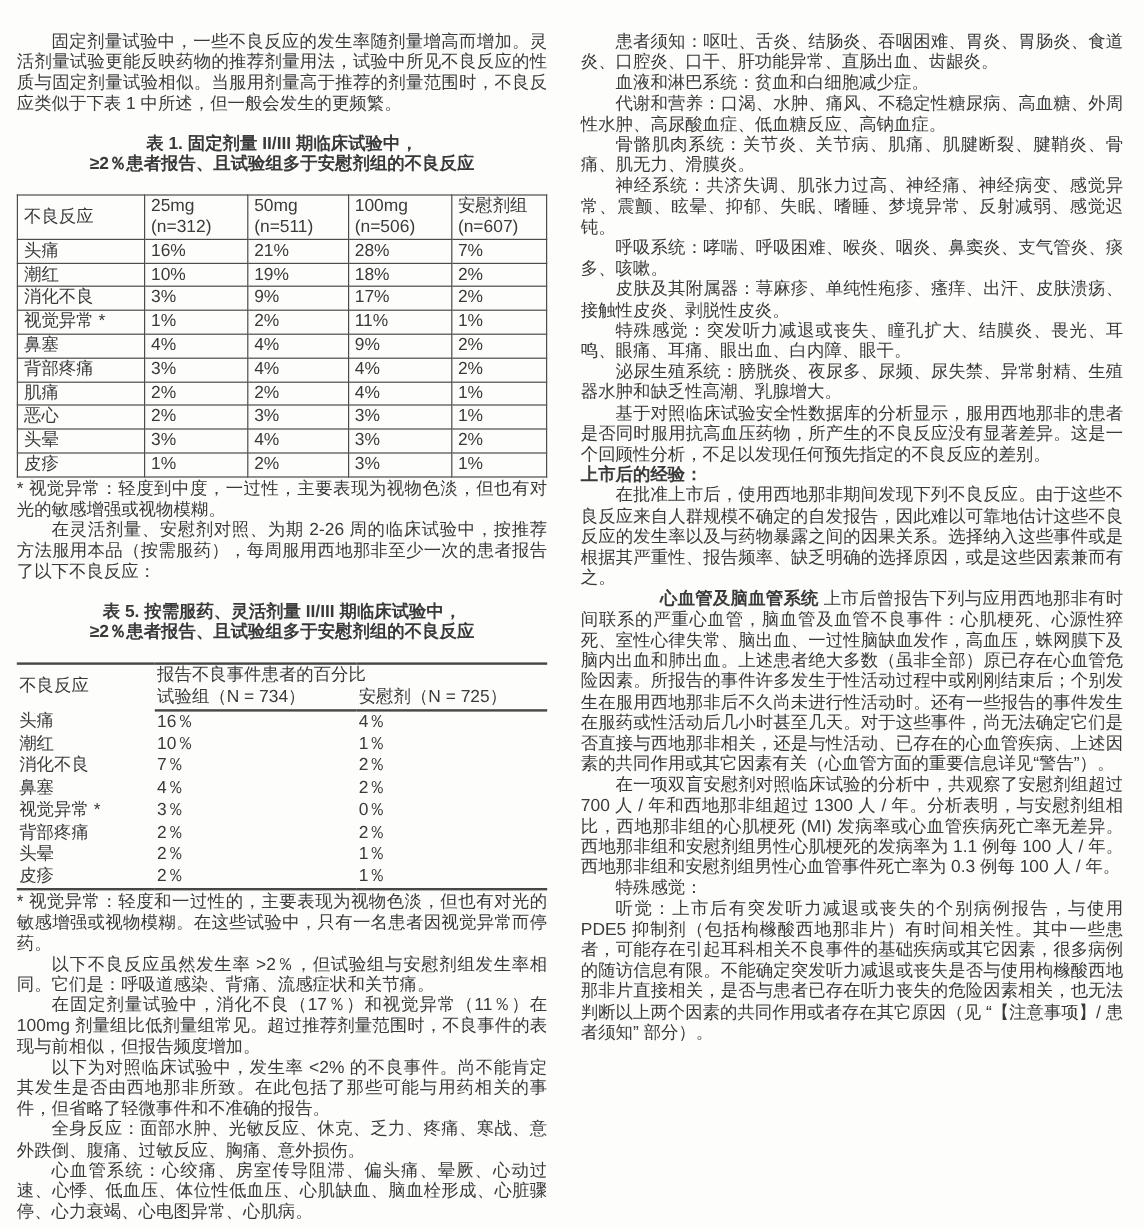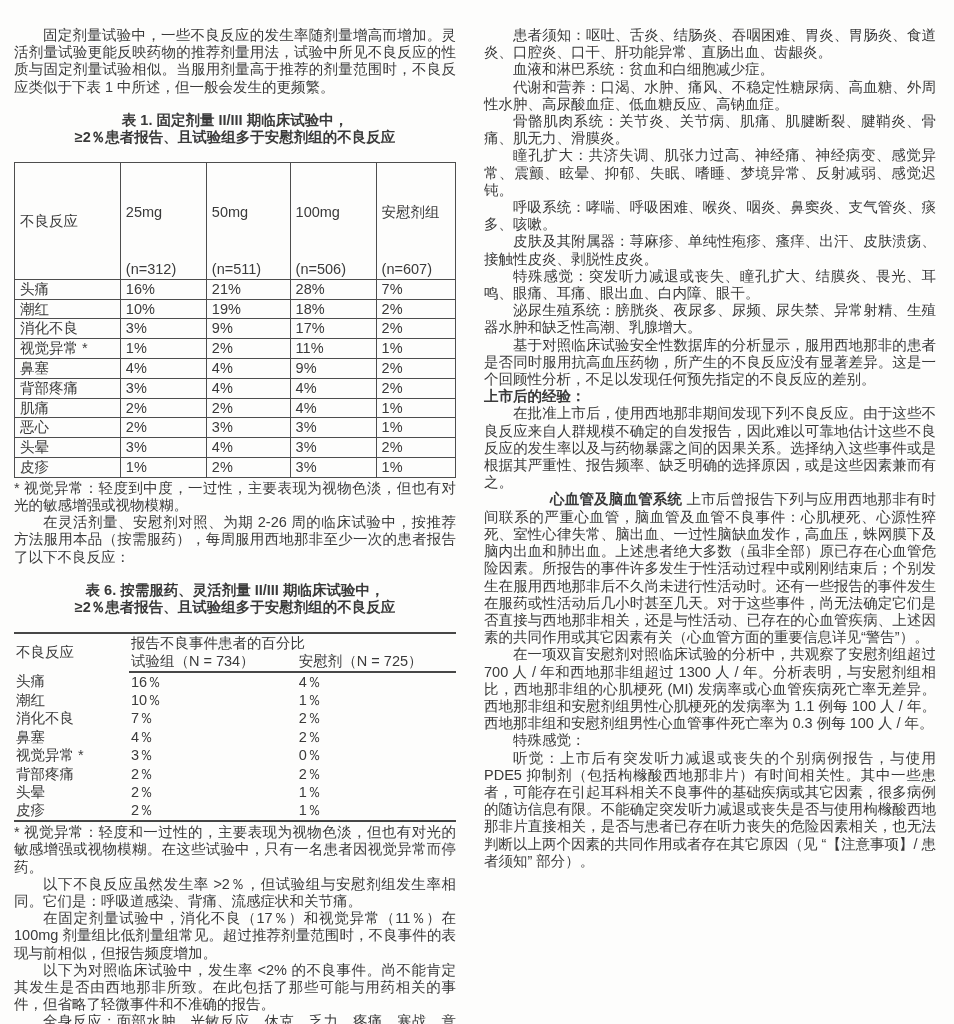--- a/index.html
+++ b/index.html
@@ -22,21 +22,21 @@
   table.t1 { border-collapse:collapse; width:100%; margin:3px 0 2px 0; table-layout:fixed; }
   table.t1 th, table.t1 td {
     border:1.6px solid #4d4d4d; font-weight:normal; text-align:left;
     padding:1px 5px; line-height:16.8px; vertical-align:middle;
   }
   table.t1 col.c0 { width:24%; }
   table.t1 col.c1 { width:19.5%; }
   table.t1 col.c2 { width:19%; }
   table.t1 col.c3 { width:19.5%; }
   table.t1 col.c4 { width:18%; }
-  .hdr-line { display:block;margin-top:40px; }
+  .hdr-line { display:block; }
 
   table.t2 { border-collapse:collapse; width:100%; margin:3px 0 2px 0; table-layout:fixed; }
   table.t2 { border-top:2.4px solid #474747; border-bottom:2.4px solid #474747; }
   table.t2 th, table.t2 td {
     font-weight:normal; text-align:left; padding:0.6px 2px; line-height:17.2px;
     vertical-align:middle;
   }
   table.t2 thead tr.grp th { border-bottom:2.2px solid #474747; }
   table.t2 col.c0 { width:26%; }
   table.t2 col.c1 { width:38%; }
@@ -155,21 +155,21 @@
             <td>3%</td>
             <td>1%</td>
           </tr>
       </tbody>
     </table>
 
     <p class="para fn">* 视觉异常：轻度到中度，一过性，主要表现为视物色淡，但也有对光的敏感增强或视物模糊。</p>
     <p class="para indent">在灵活剂量、安慰剂对照、为期 2-26 周的临床试验中，按推荐方法服用本品（按需服药），每周服用西地那非至少一次的患者报告了以下不良反应：</p>
 
     <div class="caption">
-      <div>表 6. 按需服药、灵活剂量 II/III 期临床试验中，</div>
+      <div>表 5. 按需服药、灵活剂量 II/III 期临床试验中，</div>
       <div>≥2％患者报告、且试验组多于安慰剂组的不良反应</div>
     </div>
 
     <table class="t2">
       <colgroup>
           <col class="c0">
           <col class="c1">
           <col class="c2">
         </colgroup>
       <thead>
@@ -232,21 +232,21 @@
     <p class="para indent">以下为对照临床试验中，发生率 &lt;2% 的不良事件。尚不能肯定其发生是否由西地那非所致。在此包括了那些可能与用药相关的事件，但省略了轻微事件和不准确的报告。</p>
     <p class="para indent">全身反应：面部水肿、光敏反应、休克、乏力、疼痛、寒战、意外跌倒、腹痛、过敏反应、胸痛、意外损伤。</p>
     <p class="para indent">心血管系统：心绞痛、房室传导阻滞、偏头痛、晕厥、心动过速、心悸、低血压、体位性低血压、心肌缺血、脑血栓形成、心脏骤停、心力衰竭、心电图异常、心肌病。</p>
   </div>
 
   <div class="col col-right">
     <p class="para indent">患者须知：呕吐、舌炎、结肠炎、吞咽困难、胃炎、胃肠炎、食道炎、口腔炎、口干、肝功能异常、直肠出血、齿龈炎。</p>
     <p class="para indent">血液和淋巴系统：贫血和白细胞减少症。</p>
     <p class="para indent">代谢和营养：口渴、水肿、痛风、不稳定性糖尿病、高血糖、外周性水肿、高尿酸血症、低血糖反应、高钠血症。</p>
     <p class="para indent">骨骼肌肉系统：关节炎、关节病、肌痛、肌腱断裂、腱鞘炎、骨痛、肌无力、滑膜炎。</p>
-    <p class="para indent">瞳孔扩大：共济失调、肌张力过高、神经痛、神经病变、感觉异常、震颤、眩晕、抑郁、失眠、嗜睡、梦境异常、反射减弱、感觉迟钝。</p>
+    <p class="para indent">神经系统：共济失调、肌张力过高、神经痛、神经病变、感觉异常、震颤、眩晕、抑郁、失眠、嗜睡、梦境异常、反射减弱、感觉迟钝。</p>
     <p class="para indent">呼吸系统：哮喘、呼吸困难、喉炎、咽炎、鼻窦炎、支气管炎、痰多、咳嗽。</p>
     <p class="para indent">皮肤及其附属器：荨麻疹、单纯性疱疹、瘙痒、出汗、皮肤溃疡、接触性皮炎、剥脱性皮炎。</p>
     <p class="para indent">特殊感觉：突发听力减退或丧失、瞳孔扩大、结膜炎、畏光、耳鸣、眼痛、耳痛、眼出血、白内障、眼干。</p>
     <p class="para indent">泌尿生殖系统：膀胱炎、夜尿多、尿频、尿失禁、异常射精、生殖器水肿和缺乏性高潮、乳腺增大。</p>
     <p class="para indent">基于对照临床试验安全性数据库的分析显示，服用西地那非的患者是否同时服用抗高血压药物，所产生的不良反应没有显著差异。这是一个回顾性分析，不足以发现任何预先指定的不良反应的差别。</p>
     <p class="para bold">上市后的经验：</p>
     <p class="para indent">在批准上市后，使用西地那非期间发现下列不良反应。由于这些不良反应来自人群规模不确定的自发报告，因此难以可靠地估计这些不良反应的发生率以及与药物暴露之间的因果关系。选择纳入这些事件或是根据其严重性、报告频率、缺乏明确的选择原因，或是这些因素兼而有之。</p>
     <p class="para indent"><span class="bold">心血管及脑血管系统</span><span> 上市后曾报告下列与应用西地那非有时间联系的严重心血管，脑血管及血管不良事件：心肌梗死、心源性猝死、室性心律失常、脑出血、一过性脑缺血发作，高血压，蛛网膜下及脑内出血和肺出血。上述患者绝大多数（虽非全部）原已存在心血管危险因素。所报告的事件许多发生于性活动过程中或刚刚结束后；个别发生在服用西地那非后不久尚未进行性活动时。还有一些报告的事件发生在服药或性活动后几小时甚至几天。对于这些事件，尚无法确定它们是否直接与西地那非相关，还是与性活动、已存在的心血管疾病、上述因素的共同作用或其它因素有关（心血管方面的重要信息详见“警告”）。</span></p>
     <p class="para indent">在一项双盲安慰剂对照临床试验的分析中，共观察了安慰剂组超过 700 人 / 年和西地那非组超过 1300 人 / 年。分析表明，与安慰剂组相比，西地那非组的心肌梗死 (MI) 发病率或心血管疾病死亡率无差异。西地那非组和安慰剂组男性心肌梗死的发病率为 1.1 例每 100 人 / 年。西地那非组和安慰剂组男性心血管事件死亡率为 0.3 例每 100 人 / 年。</p>
     <p class="para indent gap-above">特殊感觉：</p>

